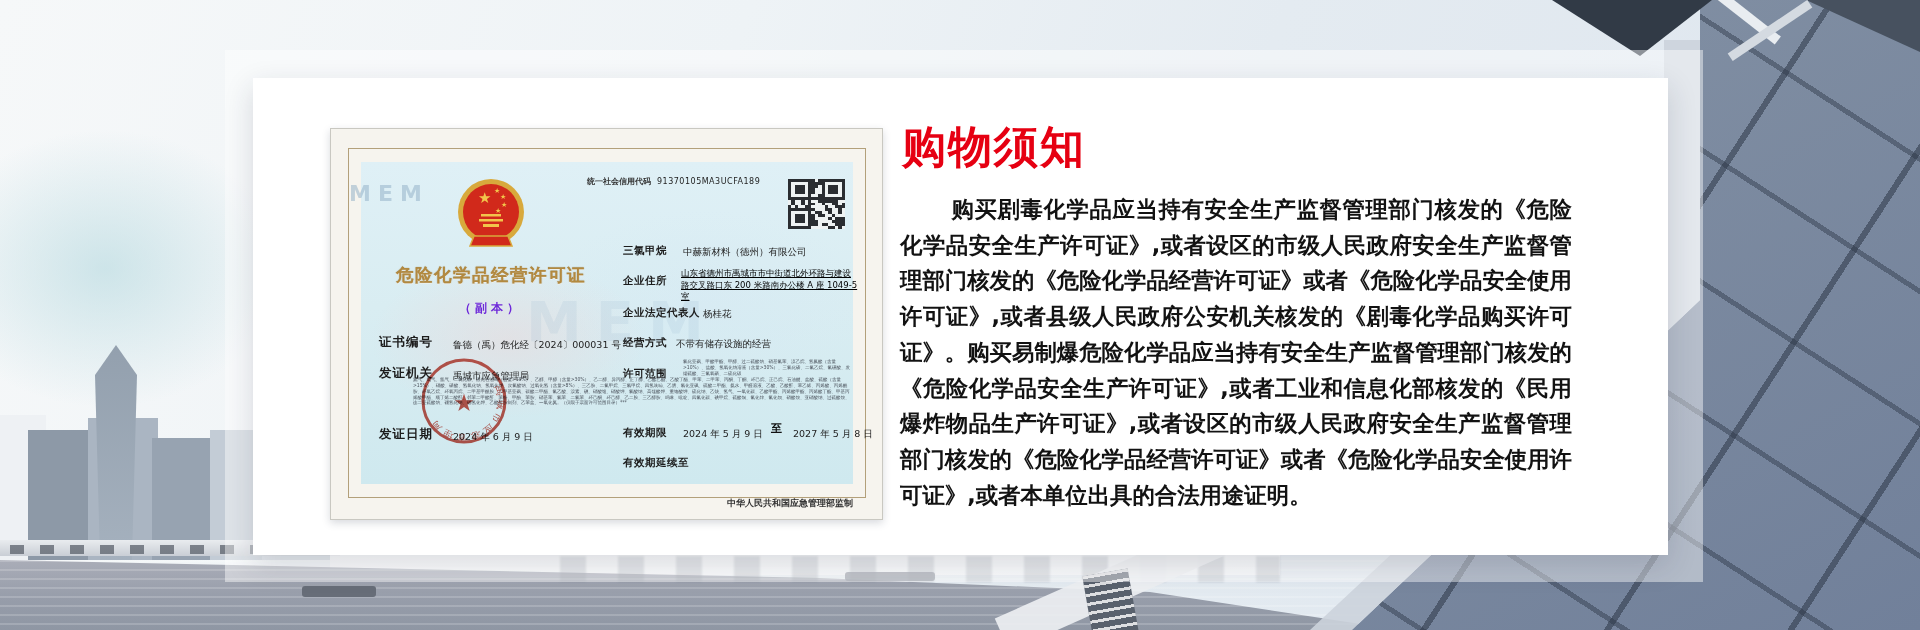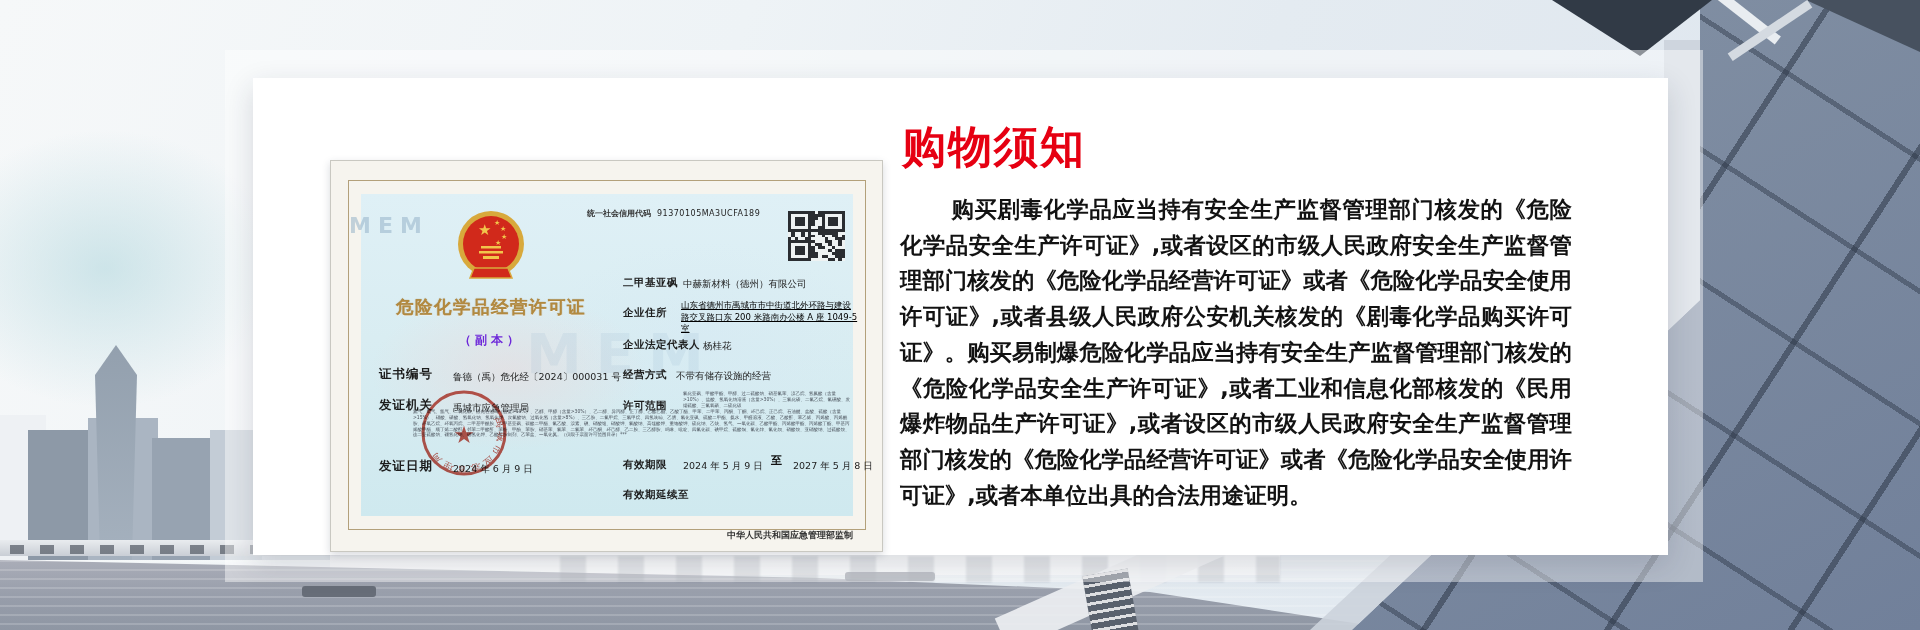--- a/index.html
+++ b/index.html
@@ -59,21 +59,21 @@
   .strut{left:1692px;top:6px;width:96px;height:10px;background:#e9edf1;transform:rotate(38deg);}
   .strut2{left:1722px;top:26px;width:96px;height:9px;background:#d4dae1;transform:rotate(-34deg);}
 
   
   .frame{left:225px;top:50px;width:1478px;height:532px;background:rgba(255,255,255,.45);}
   .card{left:253px;top:78px;width:1415px;height:477px;background:#ffffff;
     box-shadow:0 10px 28px rgba(30,40,60,.16);}
 
   
   .cert{left:330px;top:128px;width:551px;height:390px;background:#f6f4ee;
-    border:1px solid #c9c8c1;box-shadow:0 3px 8px rgba(40,50,70,.18);margin-top:32px;}
+    border:1px solid #c9c8c1;box-shadow:0 3px 8px rgba(40,50,70,.18);}
   .cert *{box-sizing:border-box;}
   .guilloche{position:absolute;left:17px;top:19px;right:16px;bottom:21px;
     background:
       repeating-linear-gradient(45deg,#c7b48c 0 3px,#a6placeholder 0),
       repeating-linear-gradient(45deg,#c9b68e 0 3px,#aa9670 3px 6px);
     border:1px solid #b3a07a;}
   .cert-inner{position:absolute;left:30px;top:33px;right:29px;bottom:35px;
     background:
       radial-gradient(40% 35% at 30% 55%,rgba(244,205,205,.35),rgba(244,205,205,0) 70%),
       radial-gradient(45% 40% at 70% 45%,rgba(214,233,244,.5),rgba(214,233,244,0) 75%),
@@ -477,21 +477,21 @@
 
     <div class="abs row-l certno-l"><span class="lbl">证书编号</span></div>
     <div class="abs row-l certno-v"><span class="val">鲁德（禹）危化经〔2024〕000031 号</span></div>
 
     <div class="abs row-l issuer-l"><span class="lbl">发证机关</span></div>
     <div class="abs row-l issuer-v"><span class="val">禹城市应急管理局</span></div>
 
     <div class="abs row-l idate-l"><span class="lbl">发证日期</span></div>
     <div class="abs row-l idate-v"><span class="val">2024 年 6 月 9 日</span></div>
 
-    <div class="abs row-r cname-l"><span class="lbl">二甲基亚砜</span></div>
+    <div class="abs row-r cname-l"><span class="lbl">三氯甲烷</span></div>
     <div class="abs row-r cname-v"><span class="val">中赫新材料（德州）有限公司</span></div>
 
     <div class="abs row-r caddr-l"><span class="lbl">企业住所</span></div>
     <div class="abs row-r caddr-v">山东省德州市禹城市市中街道北外环路与建设路交叉路口东 200 米路南办公楼 A 座 1049-5 室</div>
 
     <div class="abs row-r crep-l"><span class="lbl">企业法定代表人</span></div>
     <div class="abs row-r crep-v"><span class="val">杨桂花</span></div>
 
     <div class="abs row-r cmode-l"><span class="lbl">经营方式</span></div>
     <div class="abs row-r cmode-v"><span class="val">不带有储存设施的经营</span></div>

